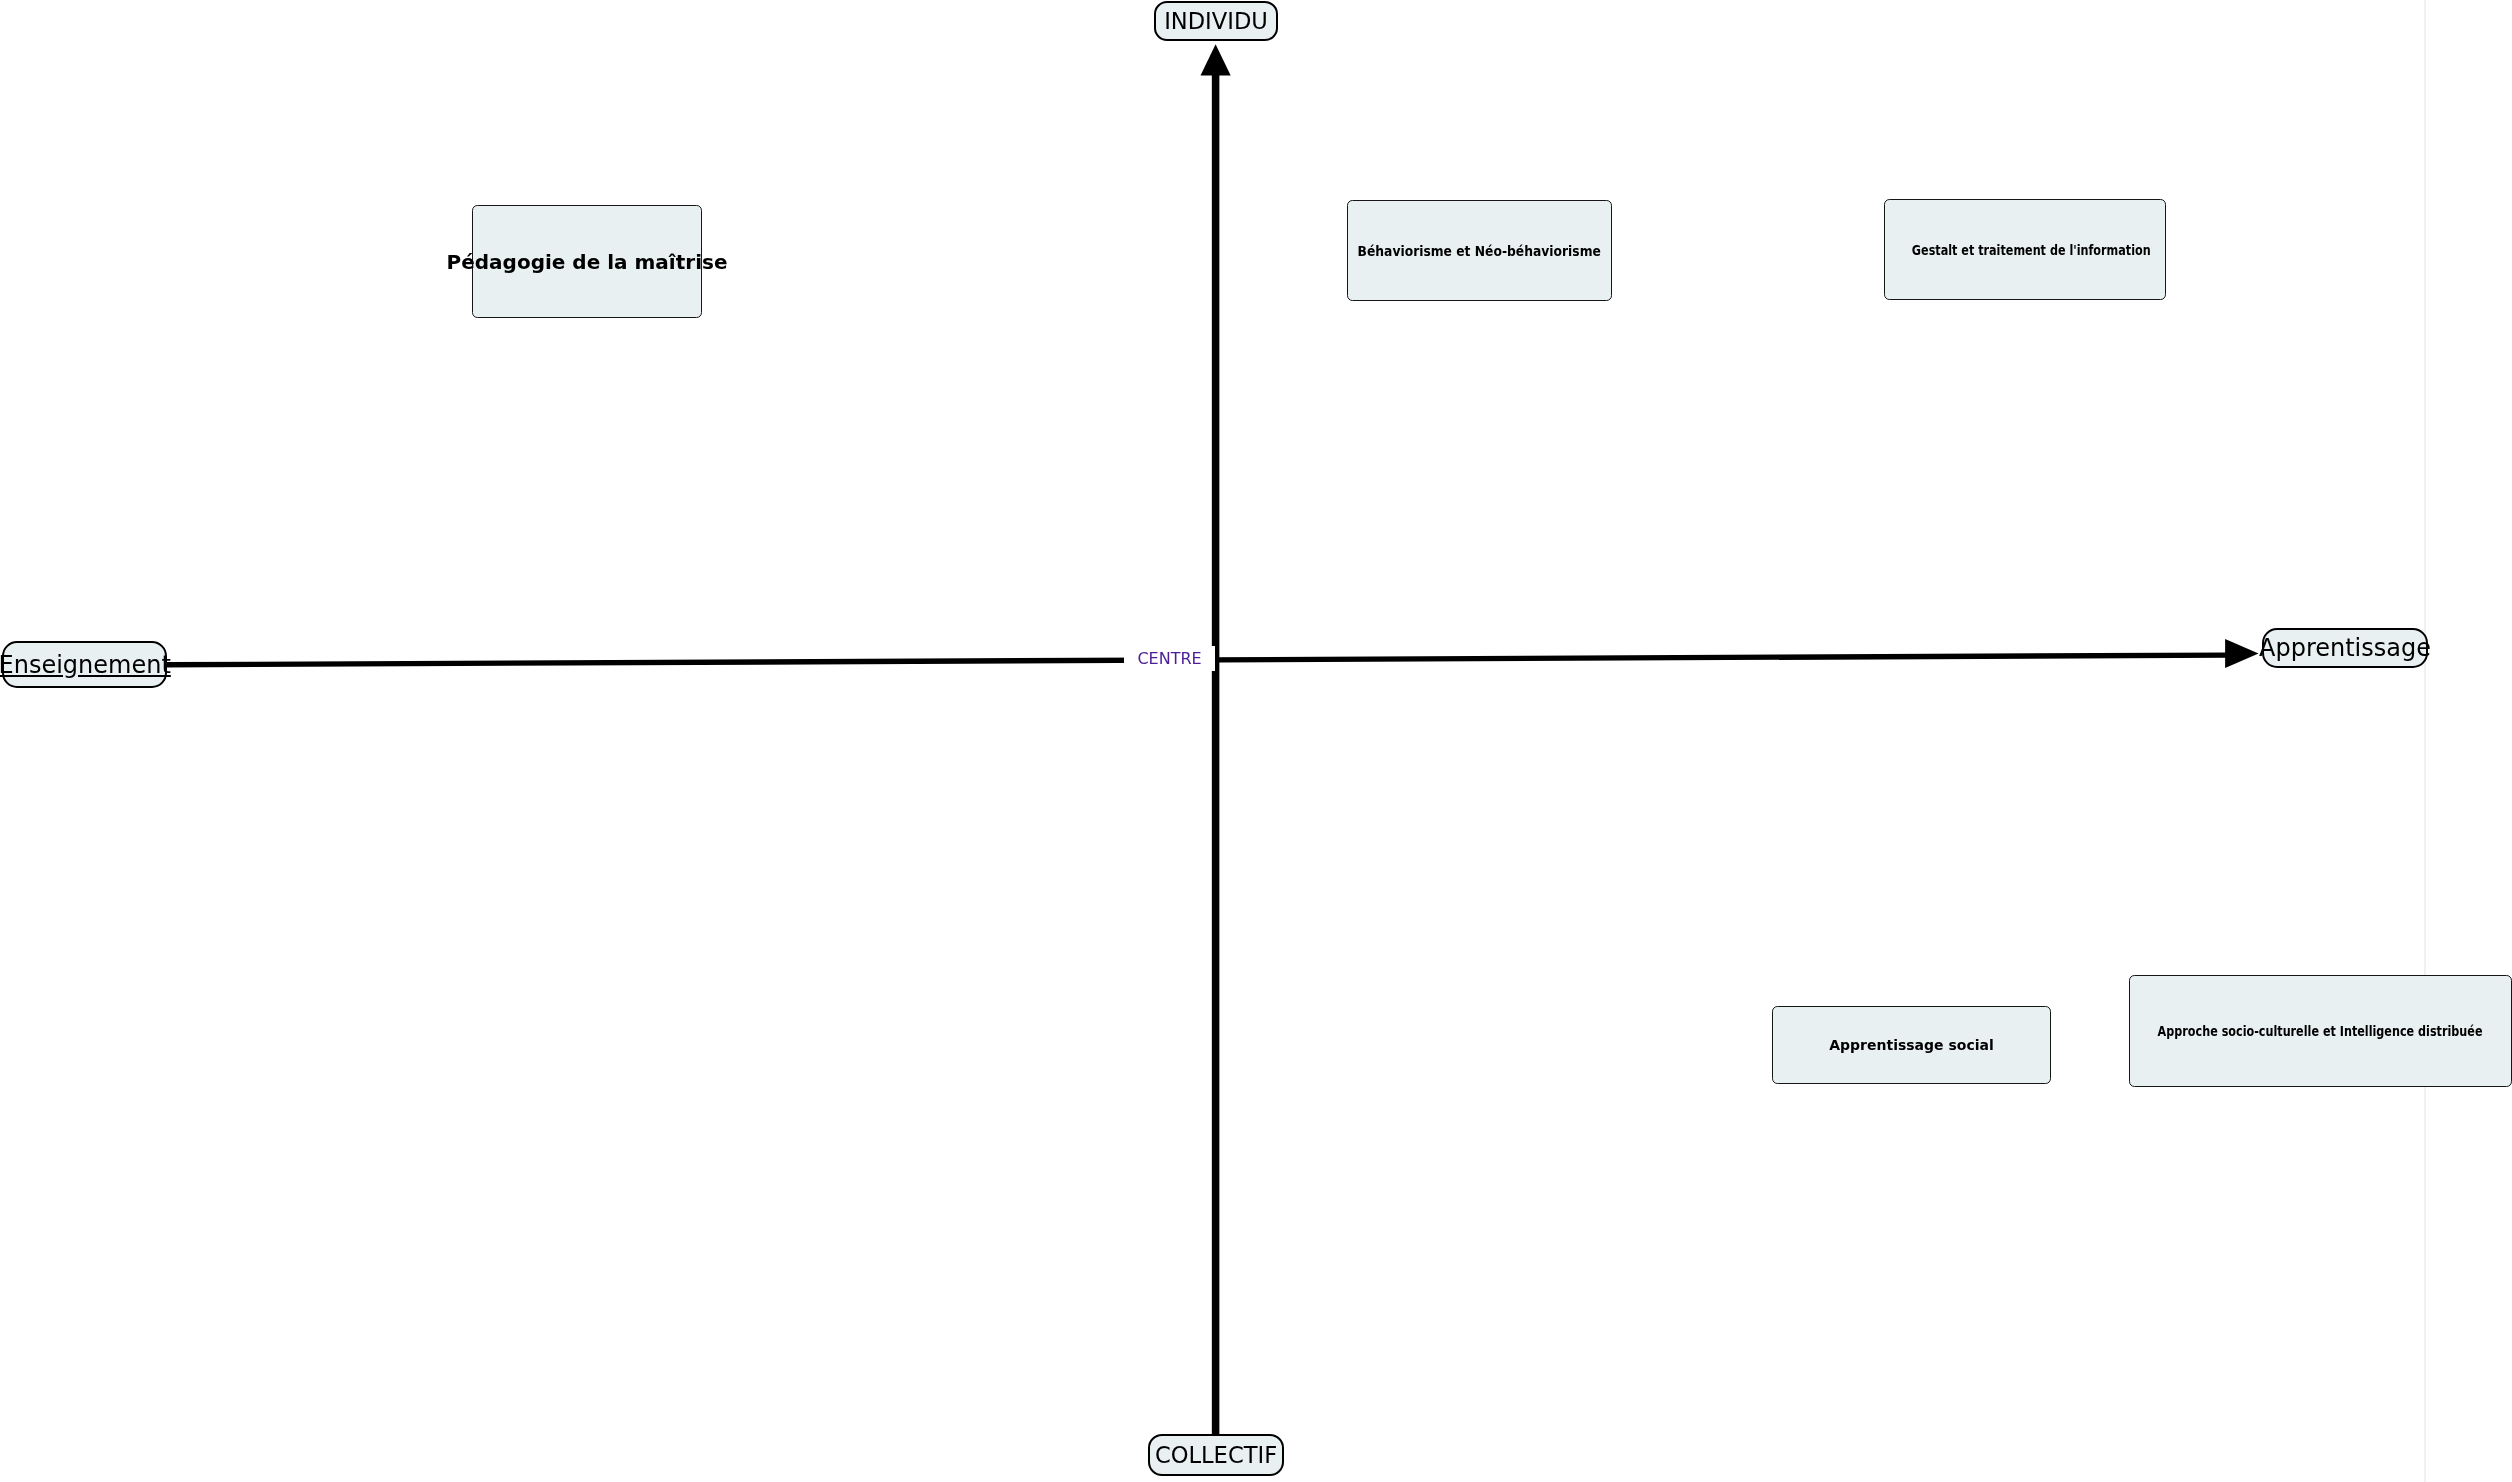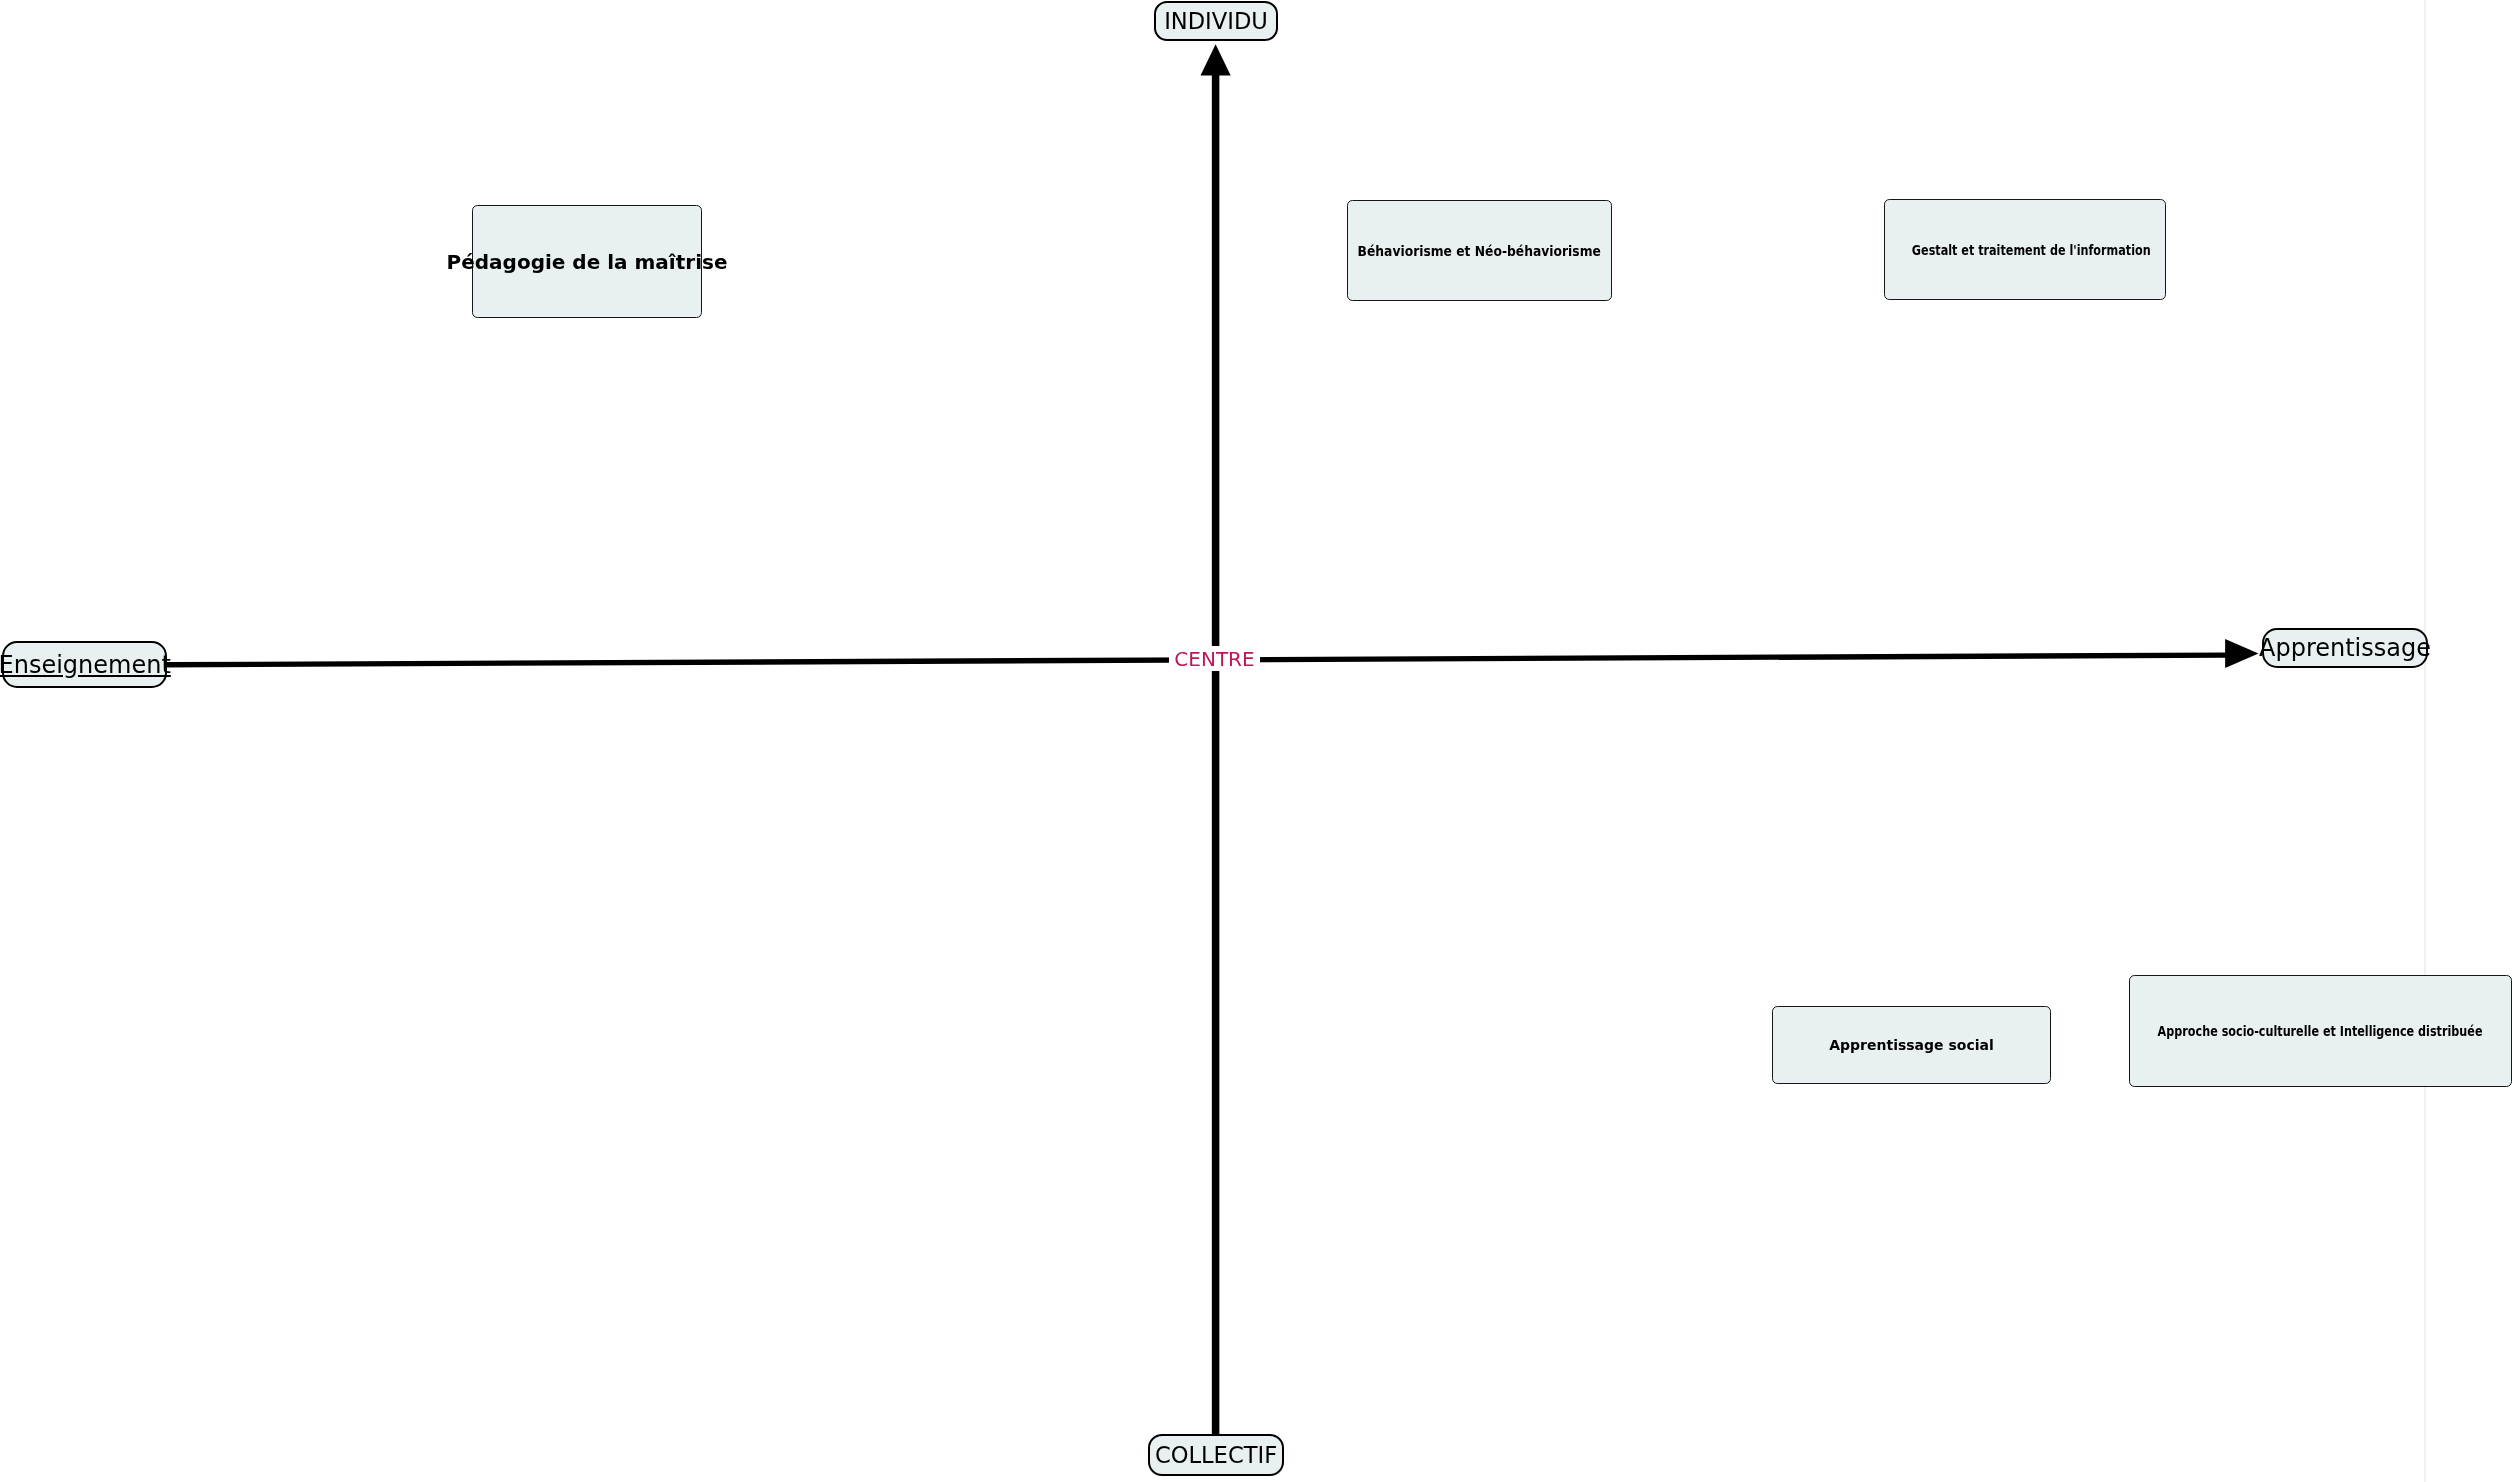--- a/index.html
+++ b/index.html
@@ -46,30 +46,30 @@
     z-index: 2;
     white-space: nowrap;
   }
   .pill-individu      { left: 1154px; top: 1.1px;    width: 124px; height: 40px; border-radius: 13px; }
   .pill-collectif     { left: 1148px; top: 1434px; width: 136px; height: 42px; border-radius: 14px; }
   .pill-enseignement  { left: 2.2px;    top: 641px; width: 165px; height: 47px; font-size: 24px; text-decoration: underline; }
   .pill-apprentissage { left: 2262px; top: 628px; width: 166px; height: 40px; font-size: 24px; }
   
   .center-label {
     position: absolute;
-    left: 1169px;
+    left: 1124px;
     top: 646px;
     width: 91px;
     height: 25px;
     background: #ffffff;
     display: flex;
     align-items: center;
     justify-content: center;
-    font-size: 20px;
-    color: #be185d;
+    font-size: 16px;
+    color: #4c1d95;
     z-index: 2;
     white-space: nowrap;
   }
   
   .theory-box {
     position: absolute;
     box-sizing: border-box;
     background: #e9f0f1;
     border: 1.1px solid #161616;
     border-radius: 5.4px;

